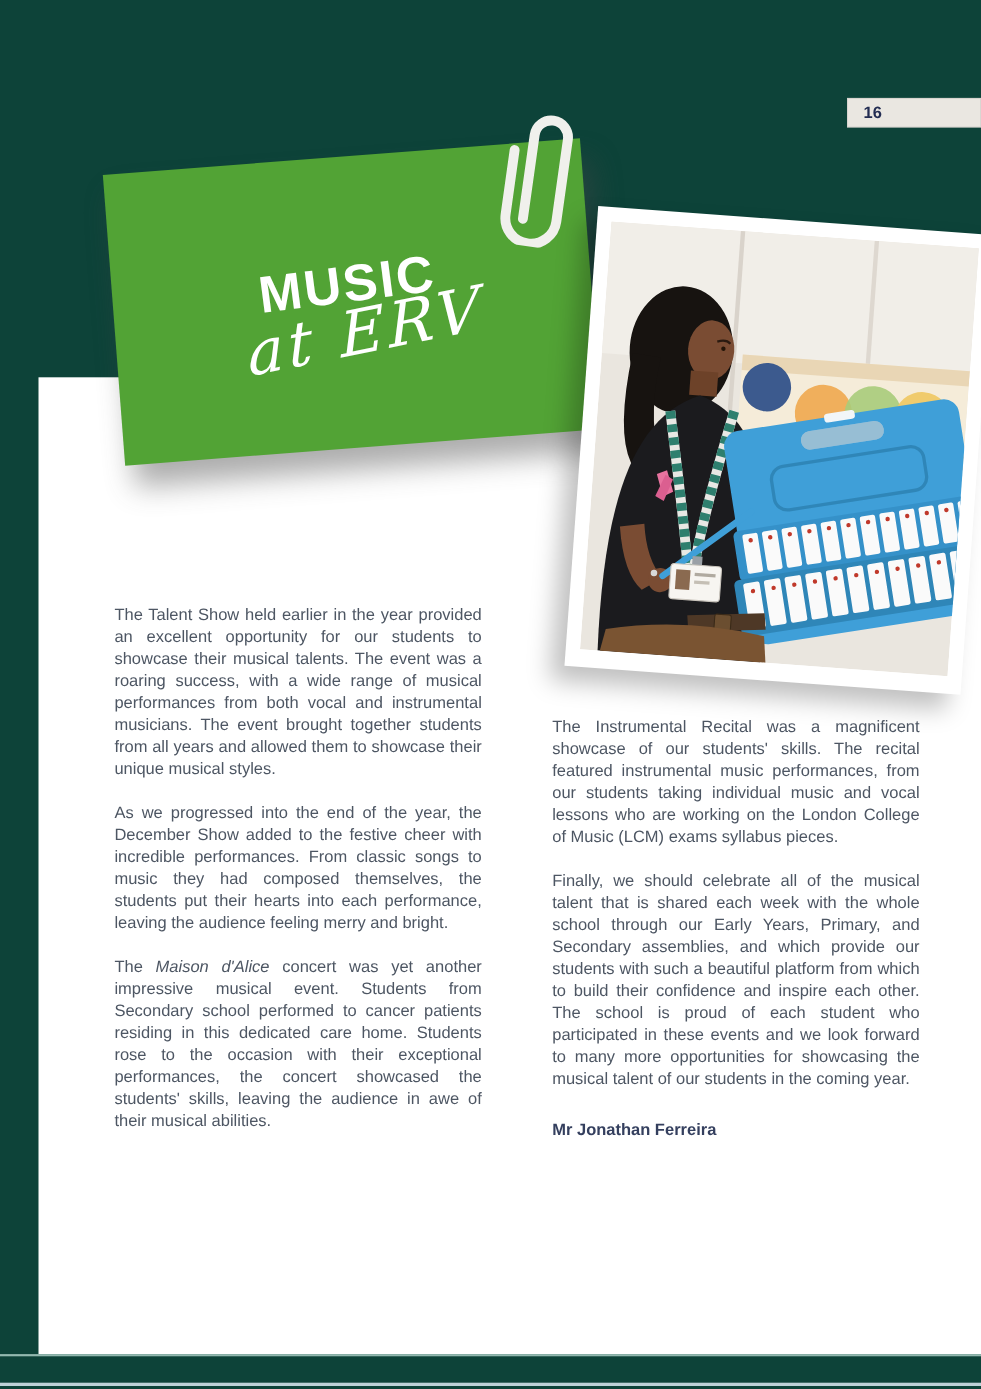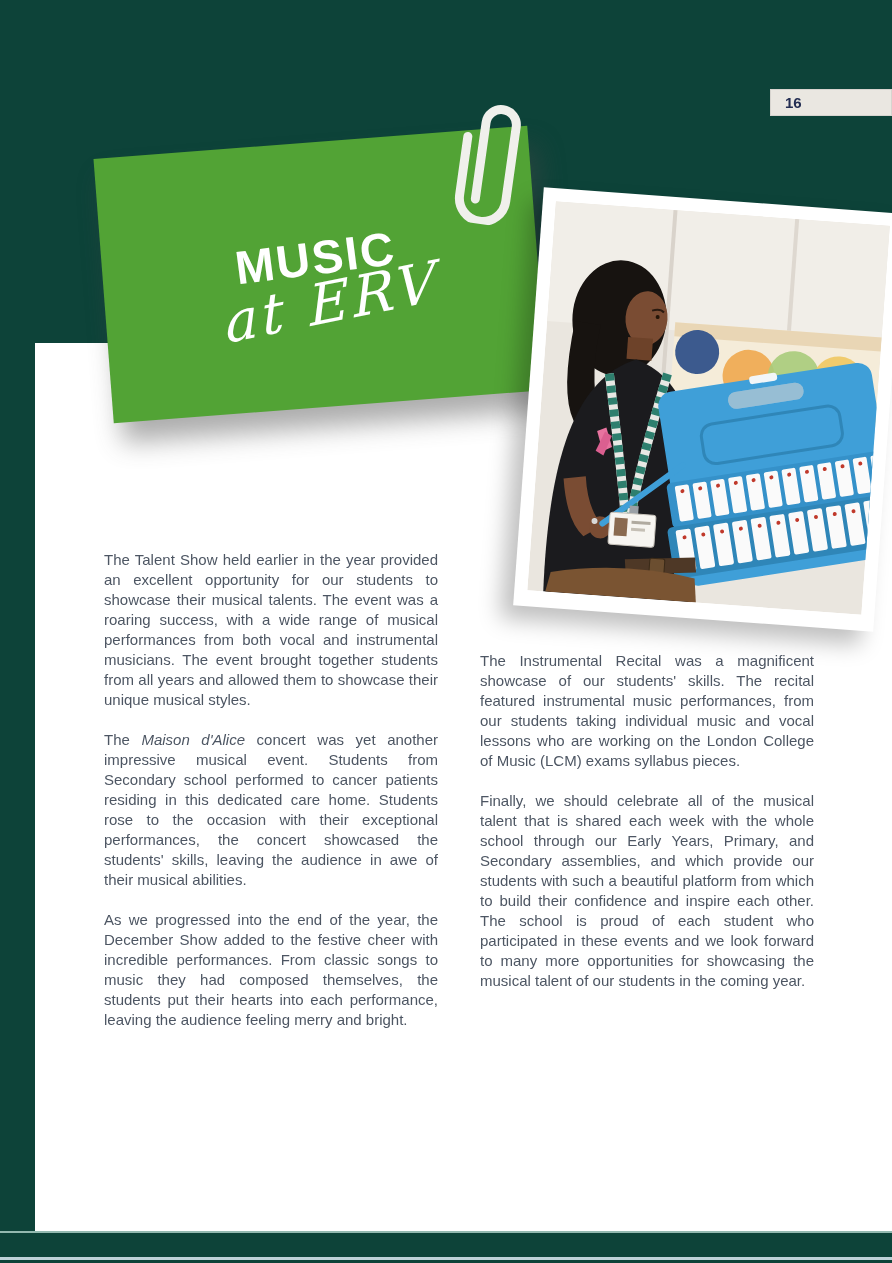--- a/index.html
+++ b/index.html
@@ -55,21 +55,21 @@
     box-shadow:-12px 14px 22px rgba(0,0,0,0.25);
   }
   .photo svg{display:block;width:100%;height:100%;}
   
   .column{
     position:absolute;width:334px;
     font-size:15px;line-height:20px;color:#4d5663;
     text-align:justify;
   }
   .column-left{left:104px;top:550px;}
-  .column-right{left:480px;top:651px;}
+  .column-right{left:502px;top:651px;}
   .column p{margin:0 0 20px 0;}
   .italic{font-style:italic;}
   .signature{
     margin-top:26px;font-weight:bold;color:#343f5e;line-height:21px;
   }
   .signature div{font-weight:bold;}
   
   .footer-band{
     position:absolute;left:0;top:1231px;width:892px;height:32px;
     background:#0d4339;border-top:2px solid #93b9b0;box-sizing:border-box;
@@ -211,28 +211,29 @@
       <rect x="99" y="320" width="14" height="3" fill="#c5bfb5"></rect>
 
       <path d="M 95 352 l 70 -7 l 2 15 l -70 7 z" fill="#4e3826"></path>
       <rect x="120" y="349" width="15" height="15" rx="2" fill="#6b4e30" stroke="#3a2a18"></rect>
       <path d="M 18 390 L 22 370 q 72 -16 144 -4 l 3 24 z" fill="#7a5432"></path>
     </svg>
   </div>
 
   <div class="column column-left">
     <p>The Talent Show held earlier in the year provided an excellent opportunity for our students to showcase their musical talents. The event was a roaring success, with a wide range of musical performances from both vocal and instrumental musicians. The event brought together students from all years and allowed them to showcase their unique musical styles.</p>
+    <p>As we progressed into the end of the year, the December Show added to the festive cheer with incredible performances. From classic songs to music they had composed themselves, the students put their hearts into each performance, leaving the audience feeling merry and bright.</p>
     <p><span>The </span><span class="italic">Maison d'Alice</span><span> concert was yet another impressive musical event. Students from Secondary school performed to cancer patients residing in this dedicated care home. Students rose to the occasion with their exceptional performances, the concert showcased the students' skills, leaving the audience in awe of their musical abilities.</span></p>
-    <p>As we progressed into the end of the year, the December Show added to the festive cheer with incredible performances. From classic songs to music they had composed themselves, the students put their hearts into each performance, leaving the audience feeling merry and bright.</p>
   </div>
 
   <div class="column column-right">
     <p>The Instrumental Recital was a magnificent showcase of our students' skills. The recital featured instrumental music performances, from our students taking individual music and vocal lessons who are working on the London College of Music (LCM) exams syllabus pieces.</p>
     <p>Finally, we should celebrate all of the musical talent that is shared each week with the whole school through our Early Years, Primary, and Secondary assemblies, and which provide our students with such a beautiful platform from which to build their confidence and inspire each other. The school is proud of each student who participated in these events and we look forward to many more opportunities for showcasing the musical talent of our students in the coming year.</p>
     <div class="signature">
+      <div>Mr Jonathan Ferreira</div>
     </div>
   </div>
 
   <div class="footer-band">
     <div class="footer-line"></div>
   </div>
 
 </div>
 
 </body></html>

